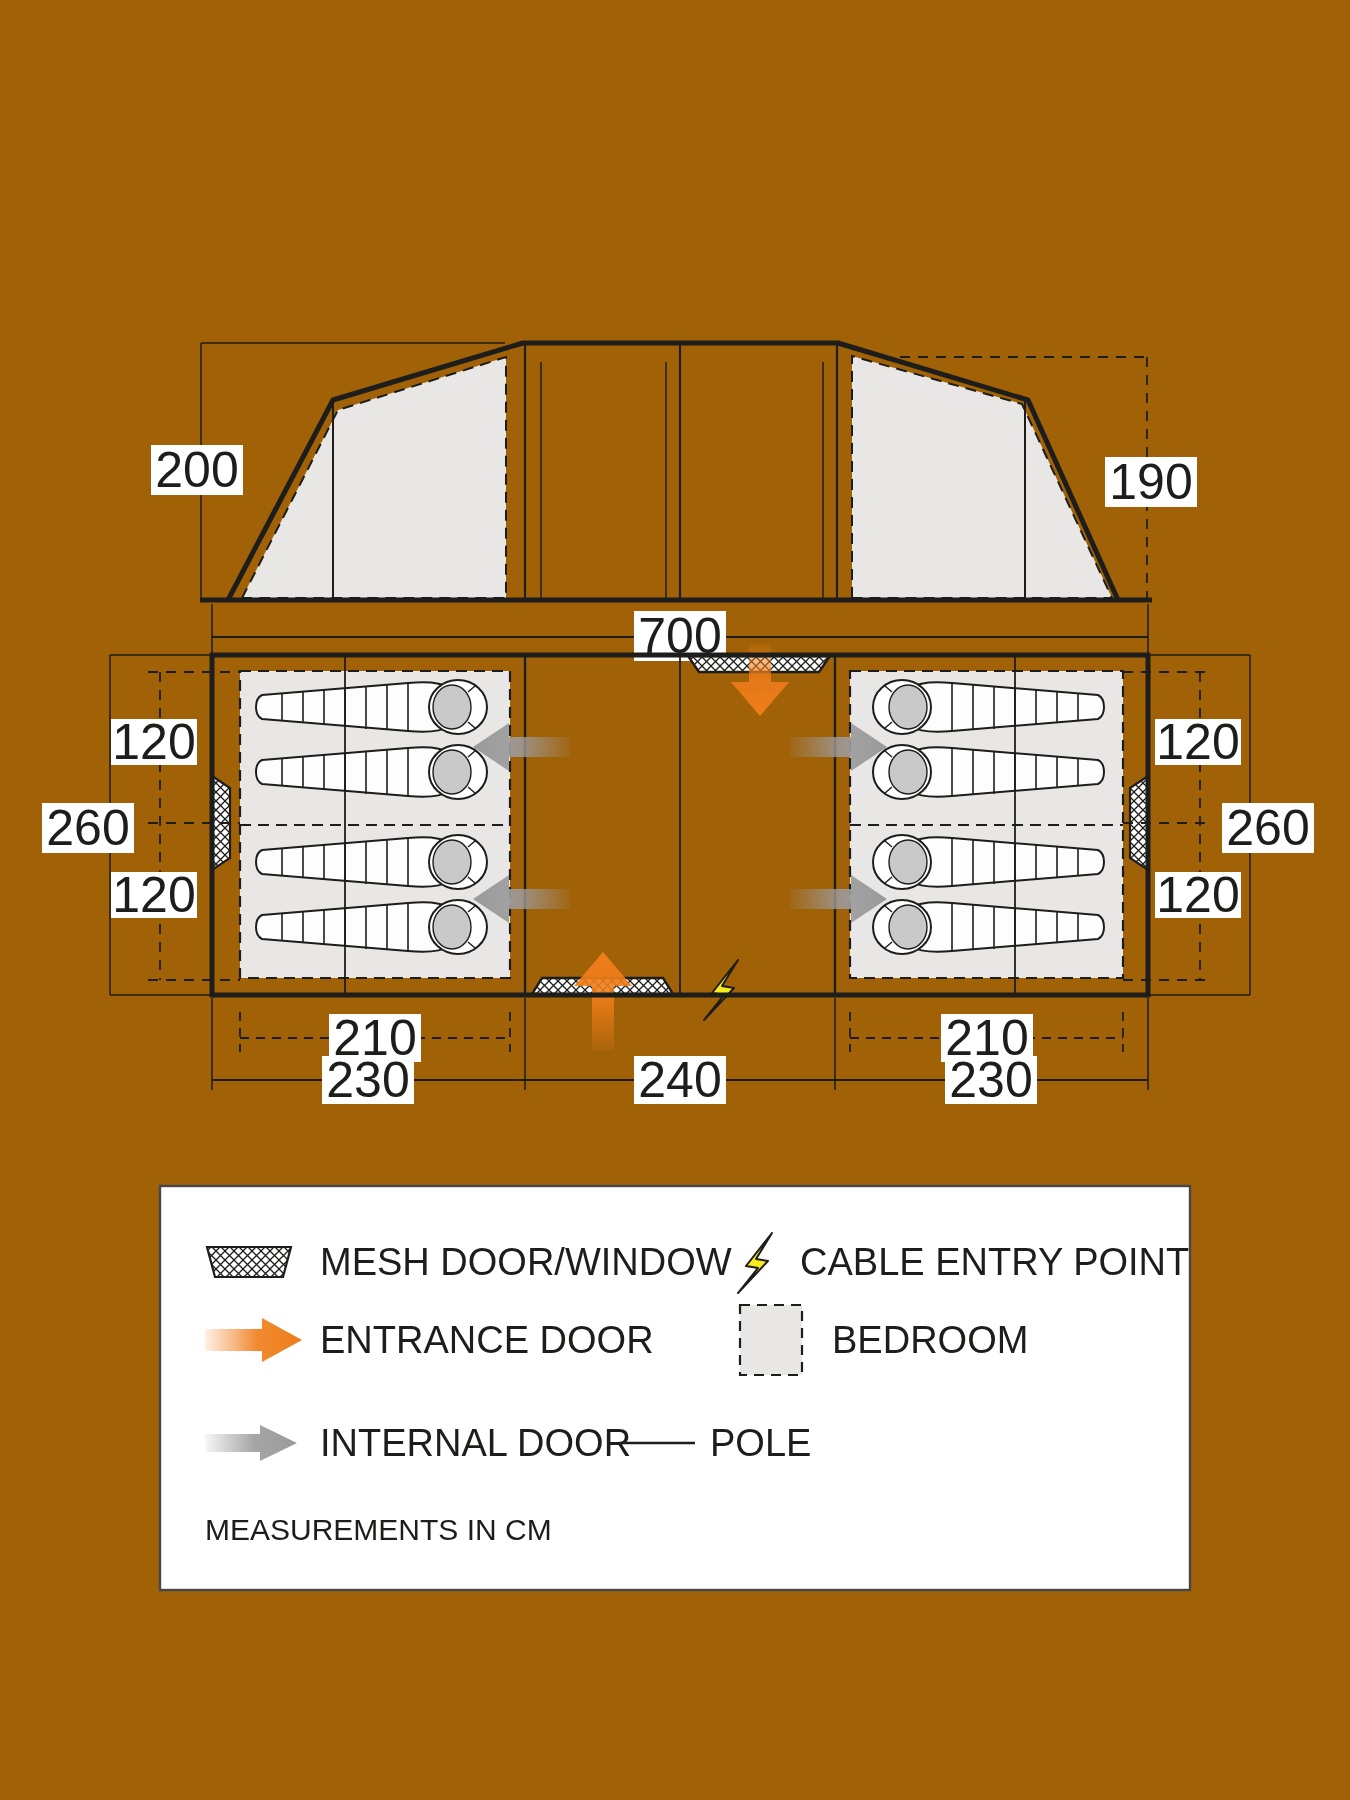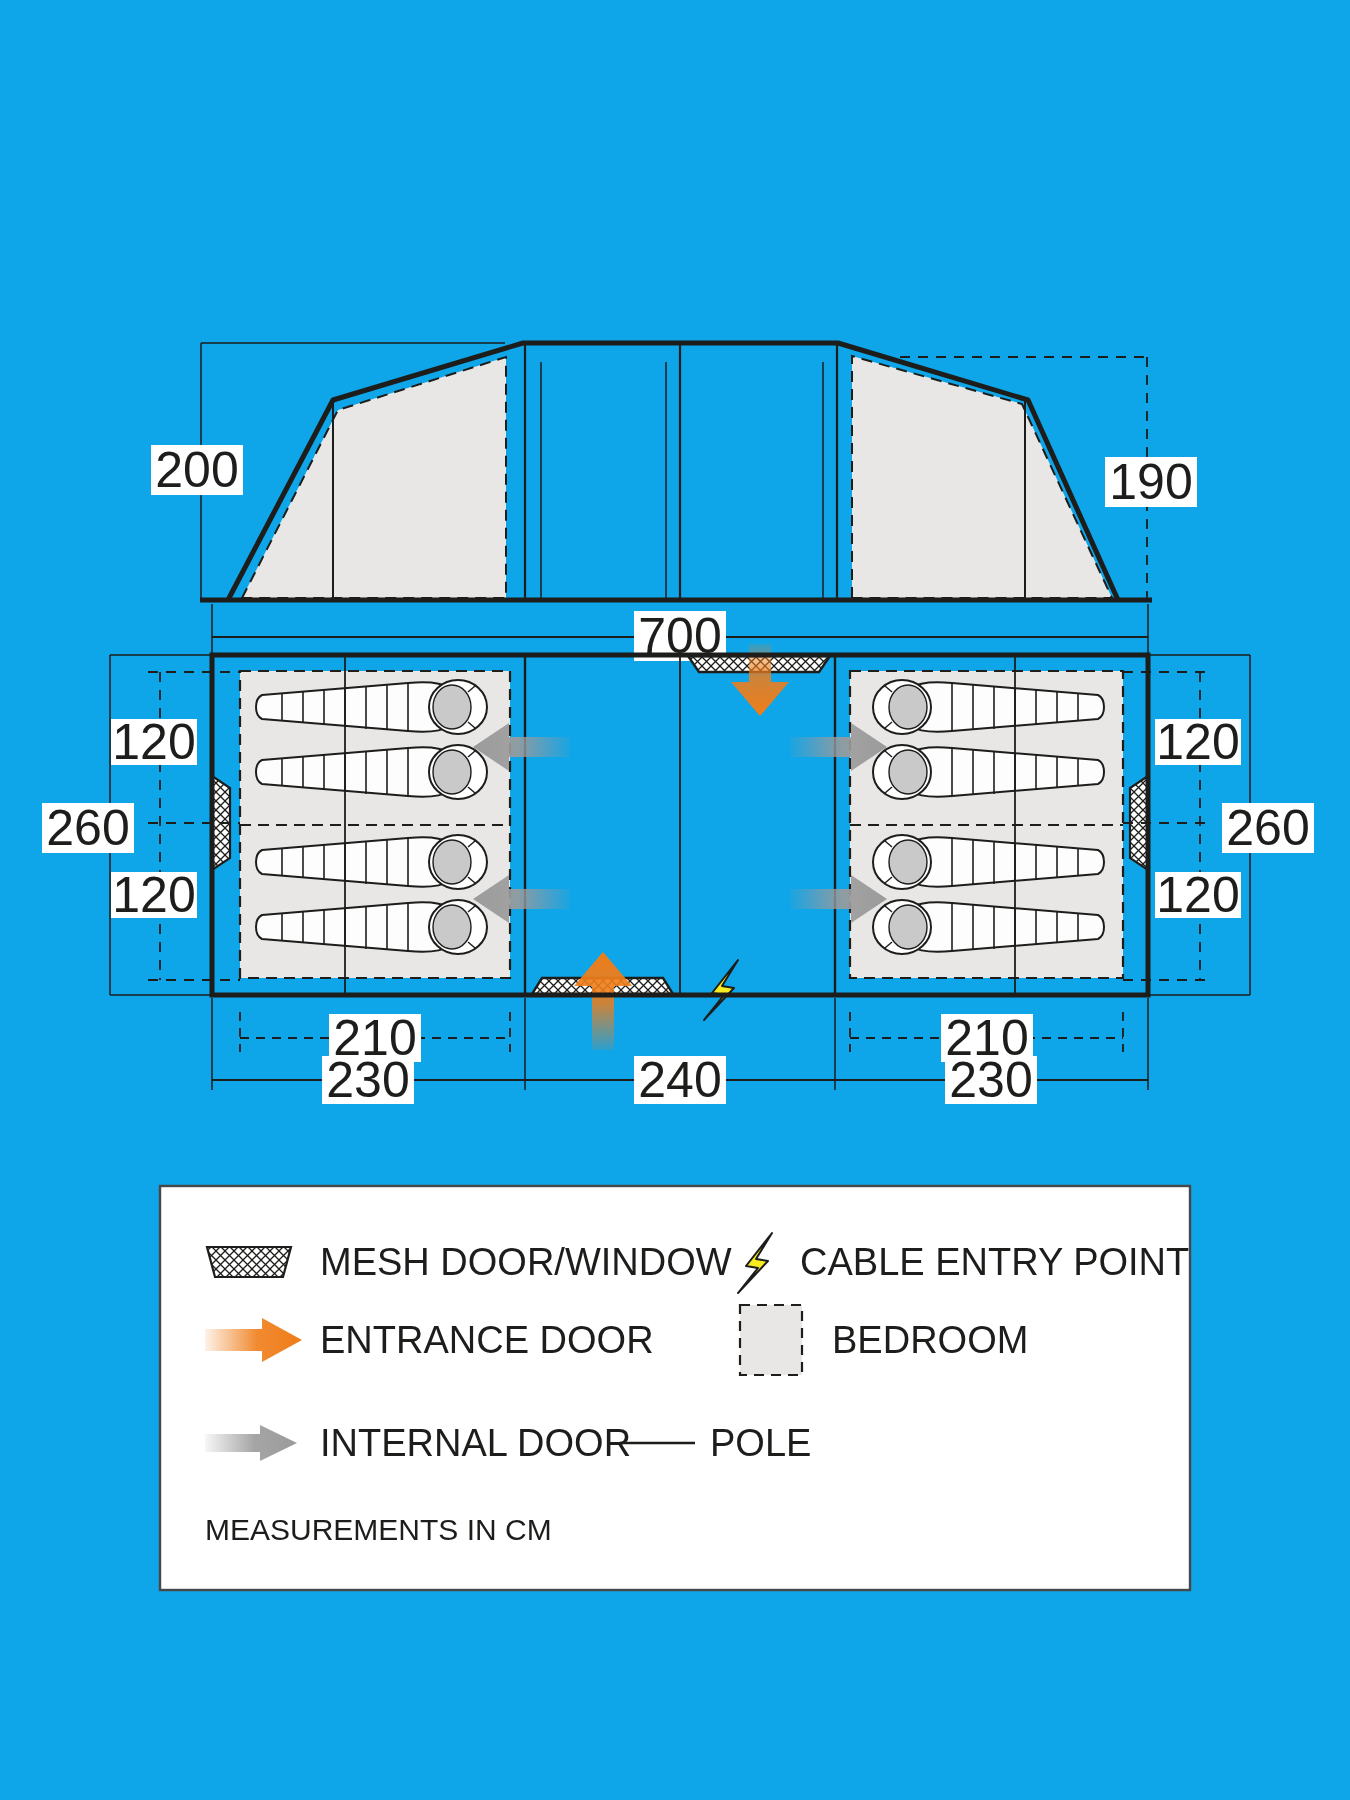--- a/index.html
+++ b/index.html
@@ -1,17 +1,17 @@
 <!DOCTYPE html>
 <html><head>
 <meta charset="utf-8">
 <style>
   html,body{margin:0;padding:0;background:#ffffff;}
   body{font-family:"Liberation Sans", sans-serif;}
-  .stage{width:1350px;height:1800px;background:#0ea5e9;position:relative;margin:0 auto;}
+  .stage{width:1350px;height:1800px;background:#a16207;position:relative;margin:0 auto;}
   svg{display:block;}
   text{fill:#1d1d1b;}
   .dim{font-size:50px;font-family:"Liberation Sans",sans-serif;}
   .leg{font-size:38px;font-family:"Liberation Sans",sans-serif;}
   .note{font-size:30px;font-family:"Liberation Sans",sans-serif;}
 </style>
 </head>
 <body>
 
 <div class="stage">

